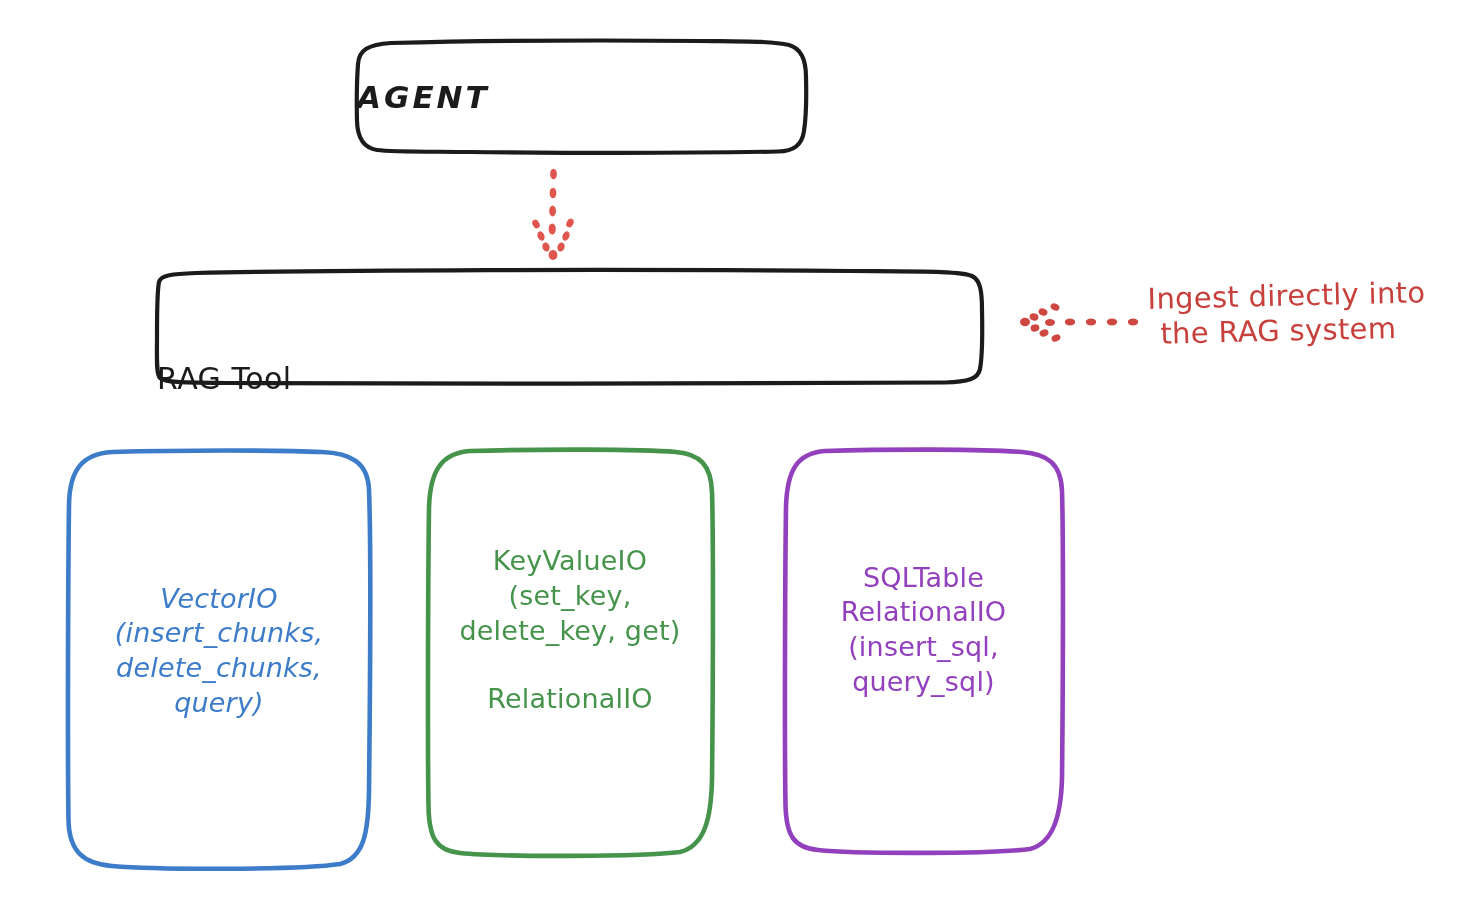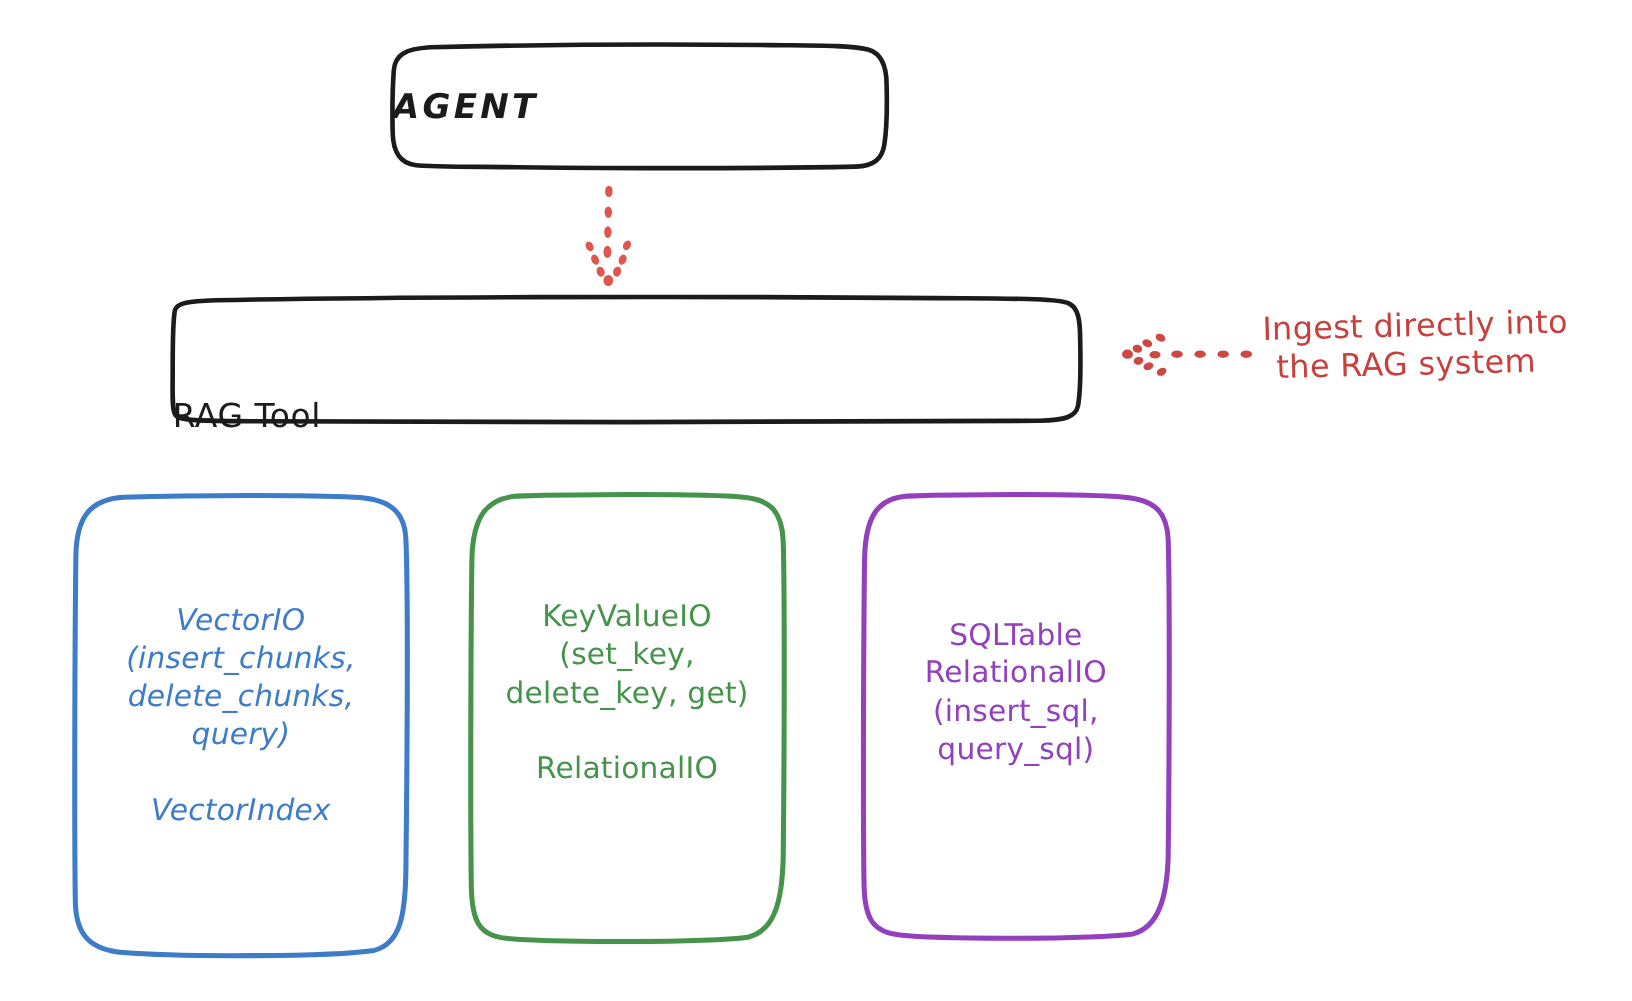--- a/index.html
+++ b/index.html
@@ -245,21 +245,20 @@
   <div class="node" id="rag-tool-node">
     <div class="node-label">RAG Tool</div>
   </div>
 
   <div class="node card" id="vector-io-node">
     <div class="card-inner">
       <div class="line api-block">VectorIO
 (insert_chunks,
 delete_chunks,
 query)</div>
-      <div class="line index-block">VectorIndex</div>
     </div>
   </div>
 
   <div class="node card" id="key-value-io-node">
     <div class="card-inner">
       <div class="line api-block">KeyValueIO
 (set_key,
 delete_key, get)</div>
       <div class="line index-block">RelationalIO</div>
     </div>

